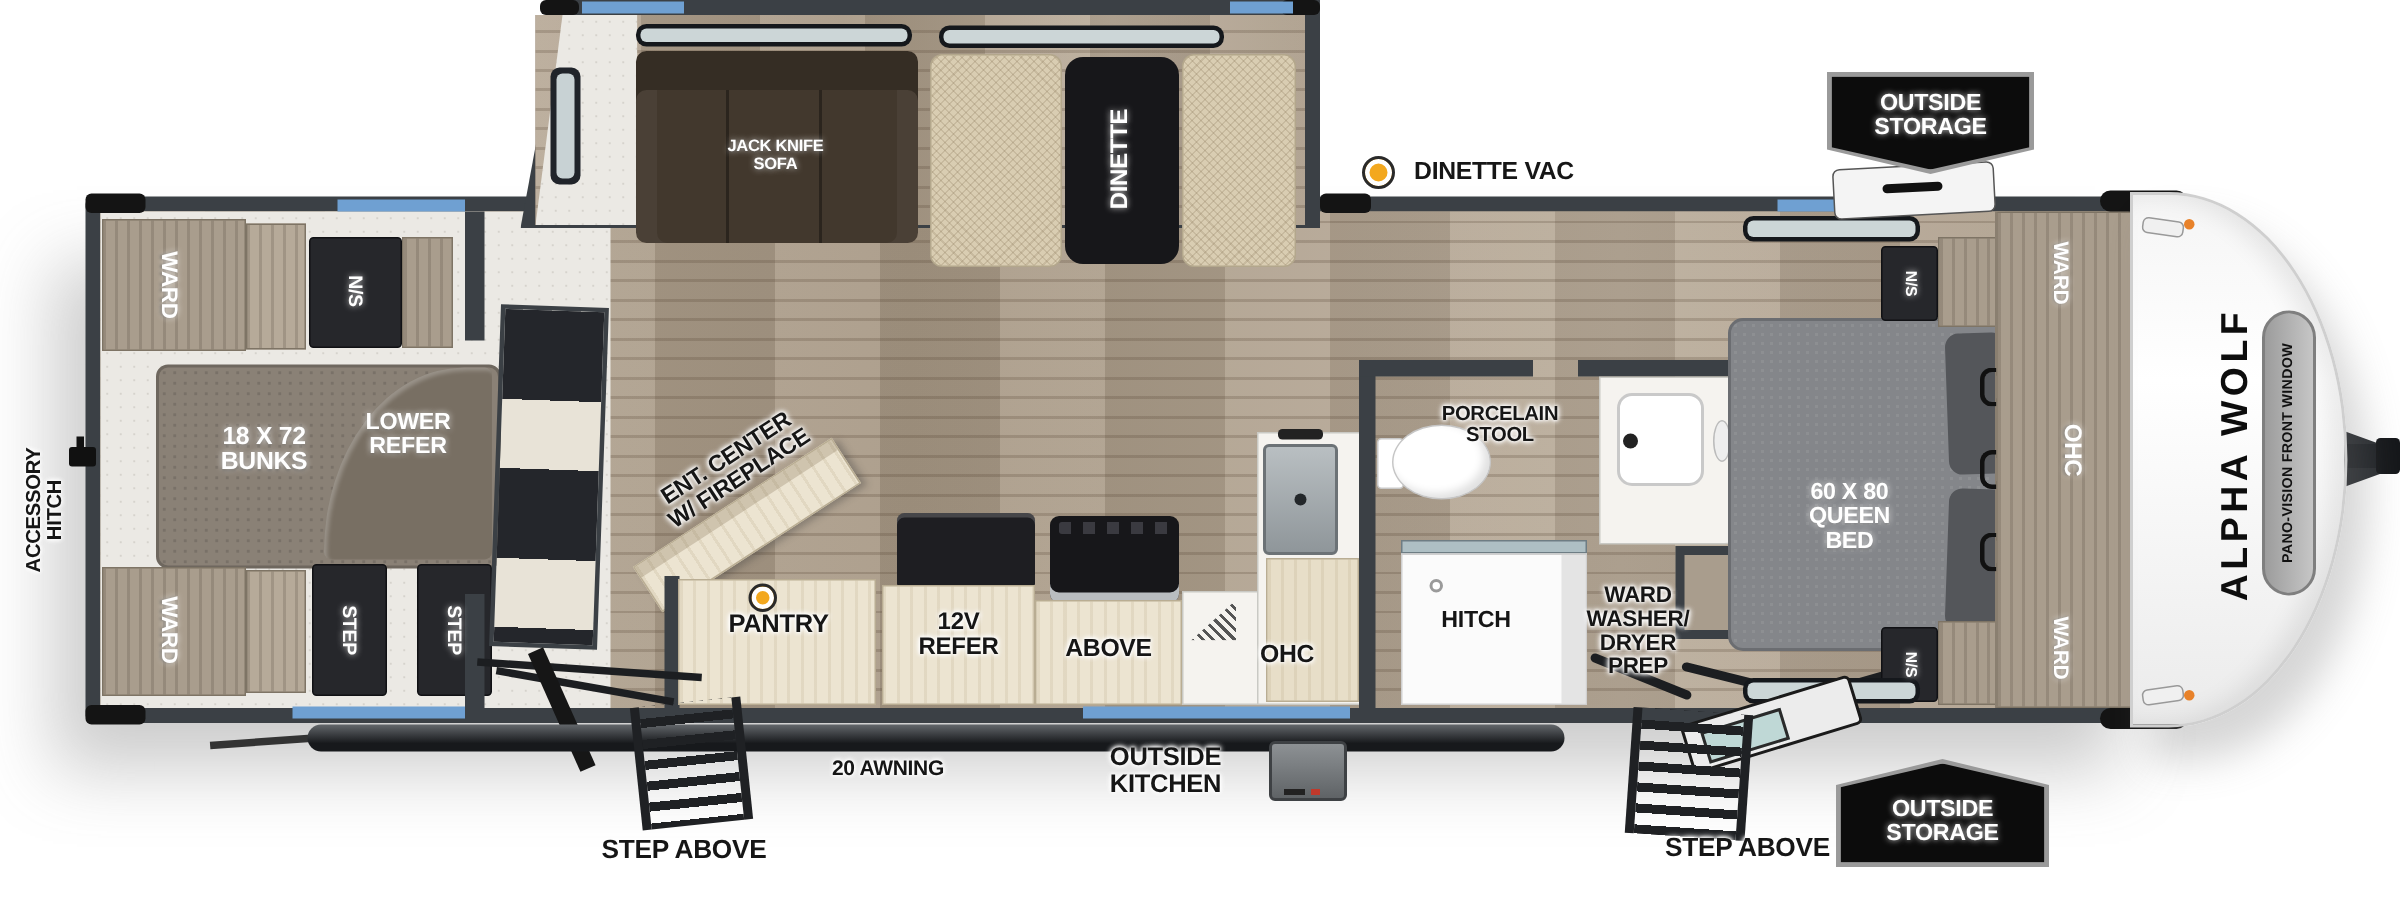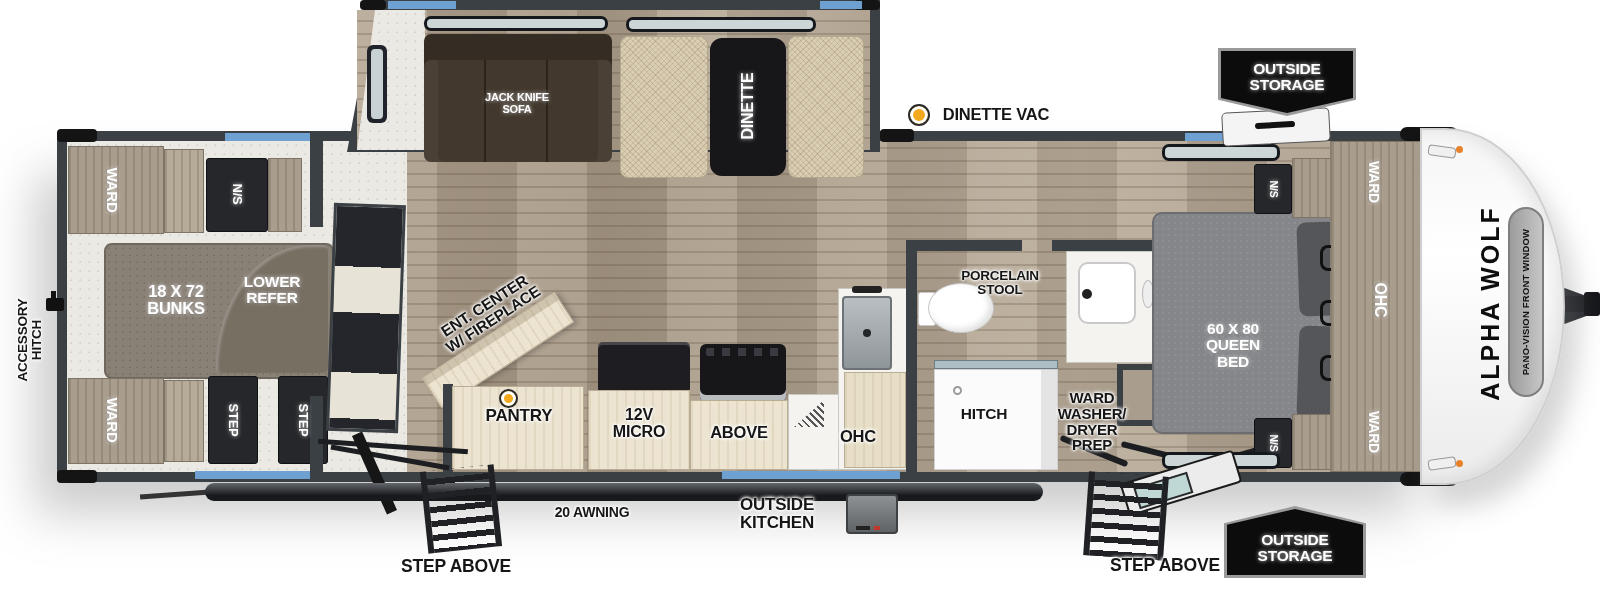--- a/index.html
+++ b/index.html
@@ -105,21 +105,21 @@
 
   <div class="abs wall" style="left:443px;top:384px;width:10px;height:88px;"></div>
   <div class="abs cream" style="left:452px;top:386px;width:132px;height:84px;"></div>
   <div class="abs vacdot" style="left:499px;top:389px;width:19px;height:19px;"></div>
   <div class="lbl dk ctr" style="left:519px;top:416px;font-size:17px;">PANTRY</div>
 
   <div class="abs" style="left:598px;top:342px;width:92px;height:52px;background:#1e1e22;border-radius:5px;
               box-shadow:inset 0 3px 0 rgba(255,255,255,.18);"></div>
   <div class="abs cream" style="left:588px;top:390px;width:102px;height:80px;"></div>
   <div class="lbl dk ctr" style="left:639px;top:424px;font-size:16px;">12V
-MICRO</div>
+REFER</div>
 
   <div class="abs" style="left:700px;top:344px;width:86px;height:58px;background:#17171a;border-radius:6px;
               box-shadow:inset 0 -7px 0 #b9bdc0;"></div>
   <div class="abs" style="left:706px;top:348px;width:74px;height:8px;
        background:repeating-linear-gradient(90deg,#3a3a40 0 8px, transparent 8px 16px);border-radius:2px;"></div>
   <div class="abs cream" style="left:690px;top:400px;width:98px;height:70px;"></div>
   <div class="lbl dk ctr" style="left:739px;top:433px;font-size:16.5px;">ABOVE</div>
 
   <div class="abs whitebox" style="left:788px;top:394px;width:54px;height:76px;"></div>
   <div class="abs" style="left:794px;top:400px;width:30px;height:27px;clip-path:polygon(0 100%,100% 0,100% 100%);

